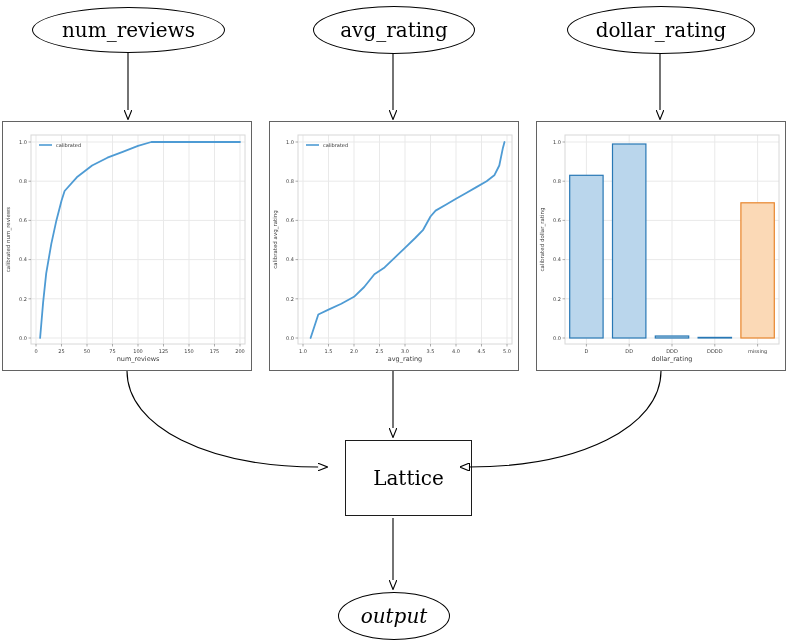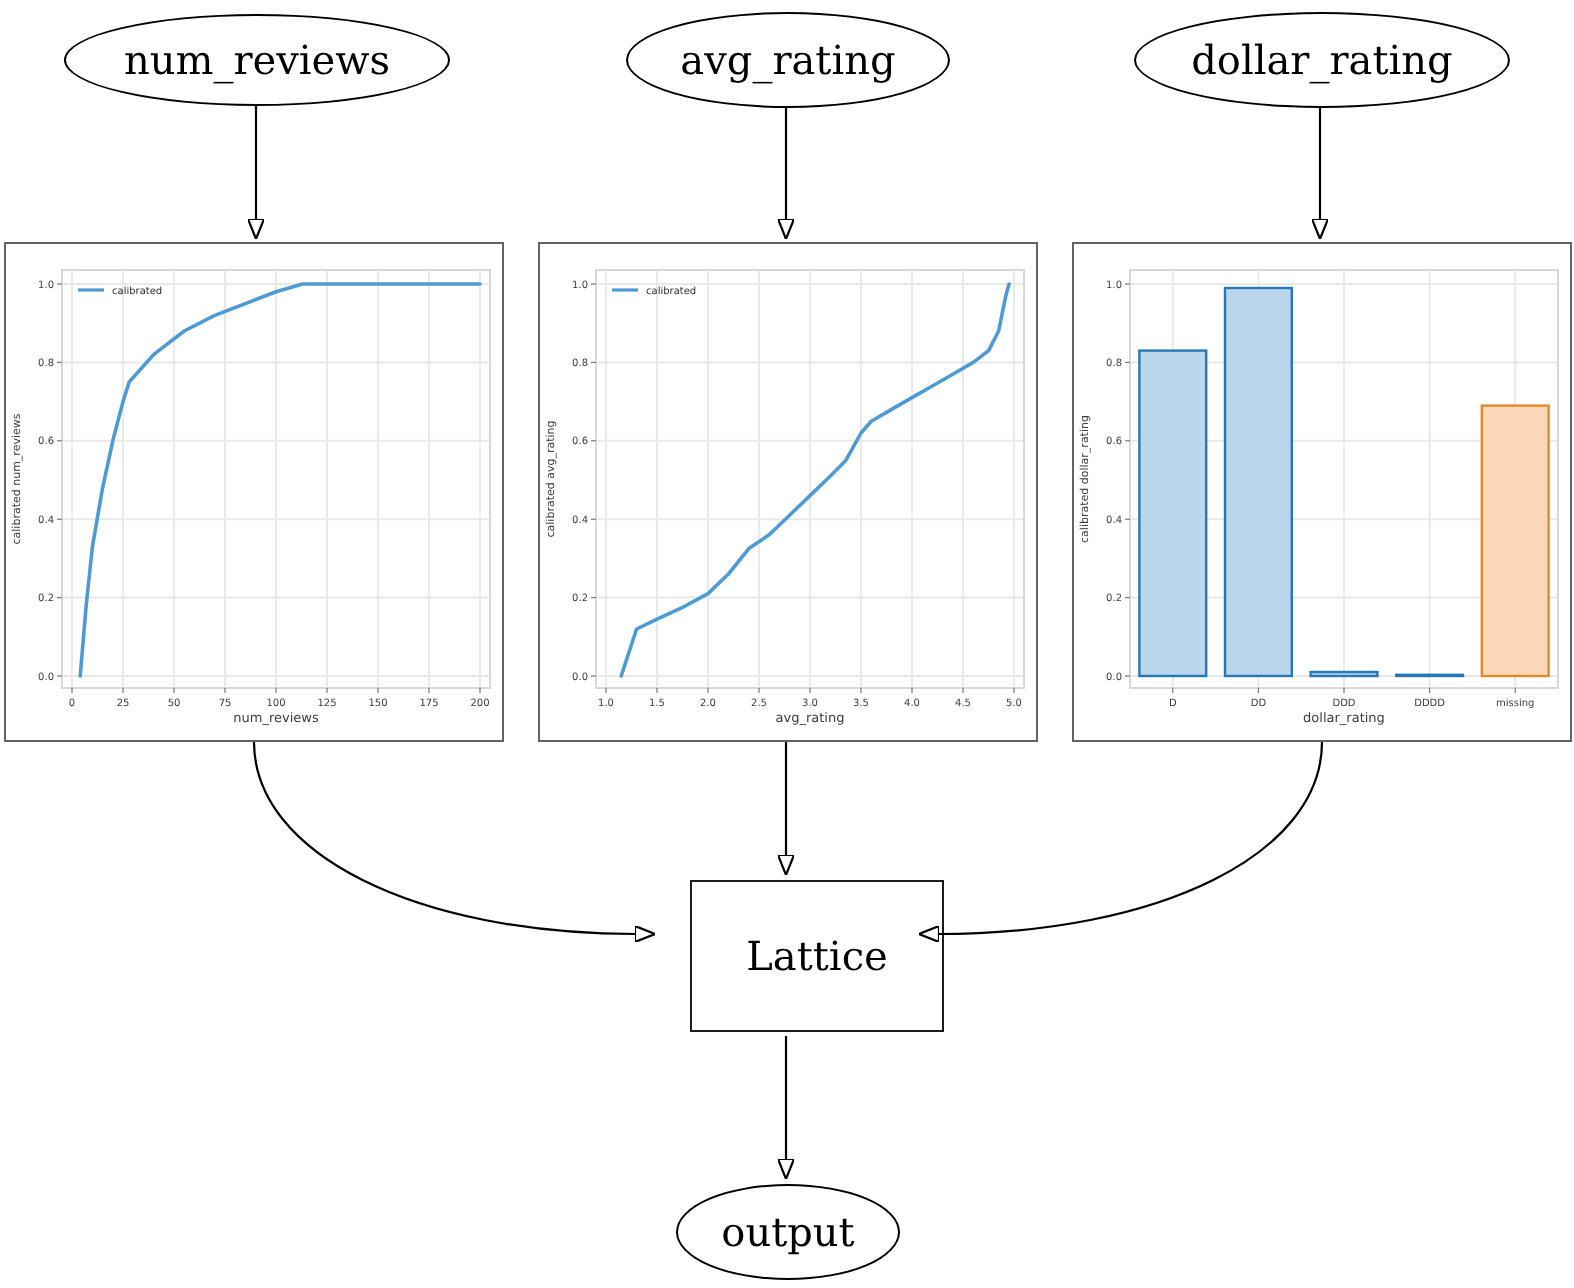--- a/index.html
+++ b/index.html
@@ -197,17 +197,17 @@
         <text x="24" y="21.8" text-anchor="end" font-size="5px" fill="#3d3d3d">1.0</text>
         <text x="135" y="239" text-anchor="middle" font-size="6.5px" fill="#3d3d3d">dollar_rating</text>
         <text x="7" y="117.5" text-anchor="middle" font-size="5.5px" fill="#3d3d3d" transform="rotate(-90 7 117.5)">calibrated dollar_rating</text>
       </svg>
   </div>
 
   <div class="node rectnode" style="left:329px;top:440px;width:125px;height:74px;margin-left:16px;">
     <span>Lattice</span>
   </div>
 
-  <div class="node ellipse" style="left:338px;top:592px;width:110px;height:46px;">
+  <div class="node ellipse" style="left:338px;top:592px;width:110px;height:46px;font-style:italic;">
     <span>output</span>
   </div>
 
 </div>
 
 </body></html>

